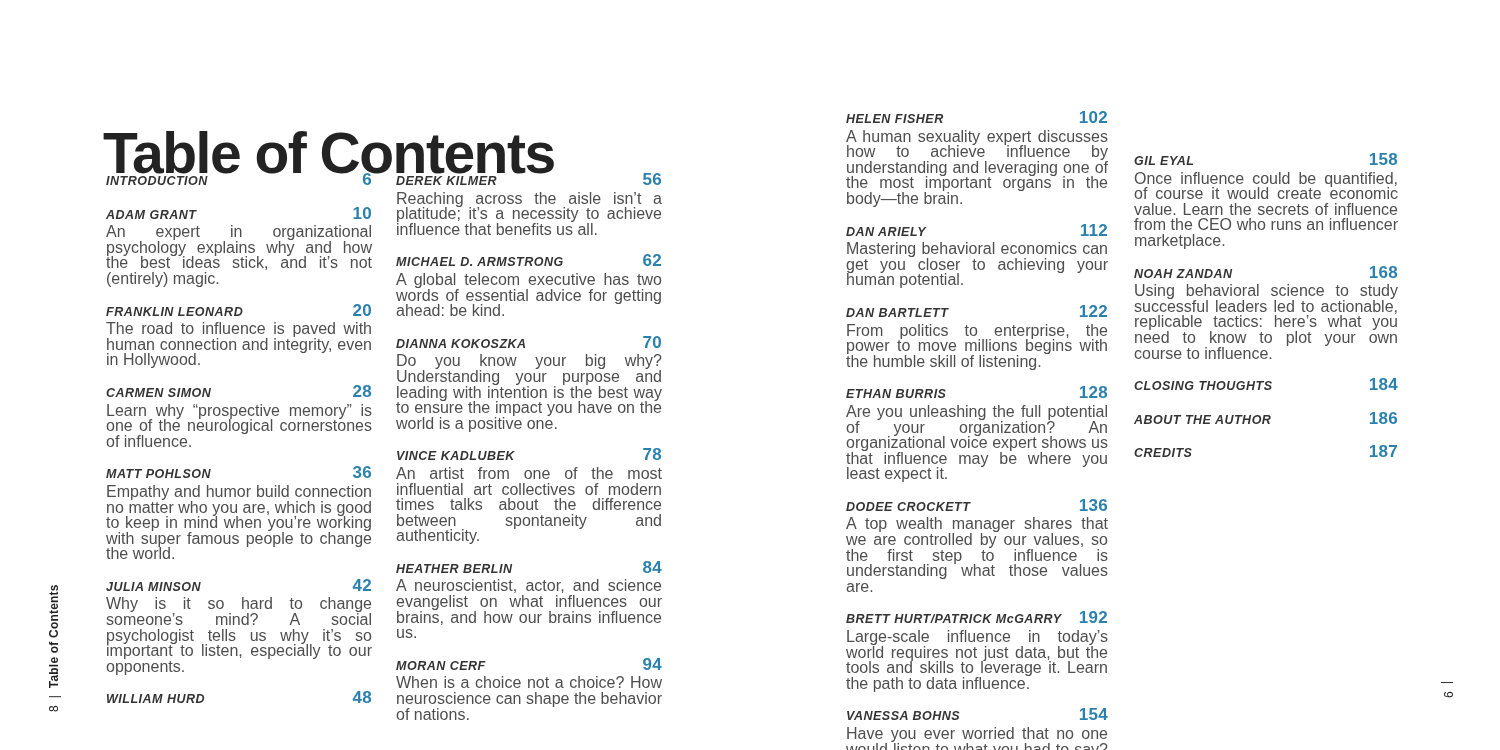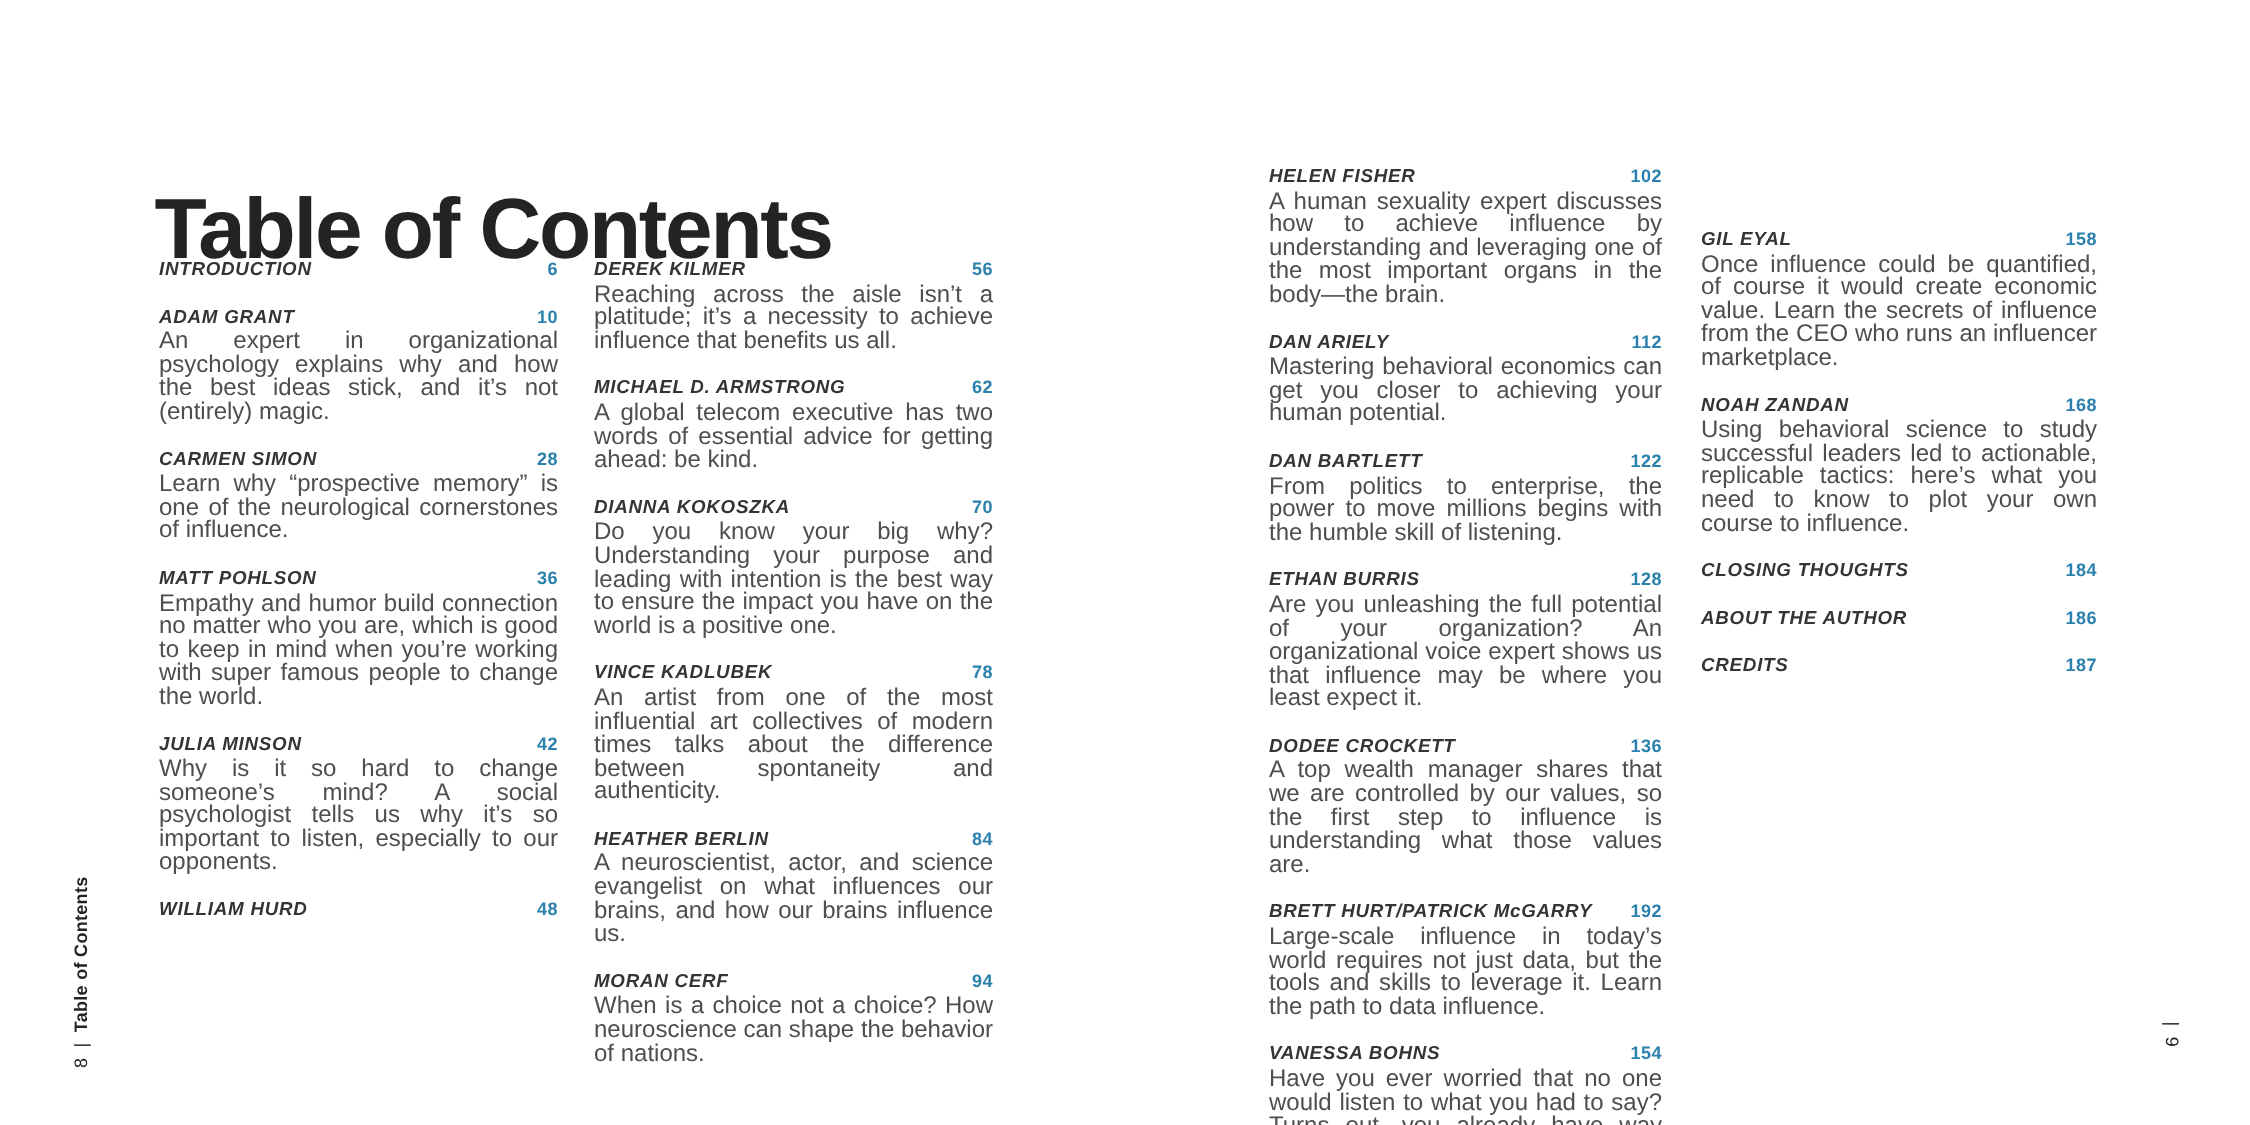--- a/index.html
+++ b/index.html
@@ -23,21 +23,21 @@
   .toc-entry{margin-bottom:16px;}
   .entry-head{
     display:flex;justify-content:space-between;align-items:baseline;
   }
   .entry-name{
     font-style:italic;font-weight:700;font-size:12.5px;
     letter-spacing:0.5px;color:#343434;line-height:15.6px;
     white-space:nowrap;
   }
   .entry-page{
-    font-weight:700;font-size:12px;line-height:15.6px;
+    font-weight:700;font-size:17px;line-height:15.6px;
     letter-spacing:0.3px;
   }
   .entry-desc{
     font-size:16px;line-height:15.6px;color:#4e4e4e;
     text-align:justify;margin-top:1px;
   }
   .edge-footer{
     position:absolute;white-space:nowrap;
     font-size:12px;color:#232323;line-height:16px;
   }
@@ -68,20 +68,27 @@
   </div>
 
   <div class="toc-entry">
     <div class="entry-head">
       <span class="entry-name">ADAM GRANT</span>
       <span class="entry-page" style="color: rgb(43, 129, 173);">10</span>
     </div>
     <div class="entry-desc">An expert in organizational psychology explains why and how the best ideas stick, and it’s not (entirely) magic.</div>
   </div>
 
+  <div class="toc-entry">
+    <div class="entry-head">
+      <span class="entry-name">FRANKLIN LEONARD</span>
+      <span class="entry-page" style="color: rgb(43, 129, 173);">20</span>
+    </div>
+    <div class="entry-desc">The road to influence is paved with human connection and integrity, even in Hollywood.</div>
+  </div>
 
   <div class="toc-entry">
     <div class="entry-head">
       <span class="entry-name">CARMEN SIMON</span>
       <span class="entry-page" style="color: rgb(43, 129, 173);">28</span>
     </div>
     <div class="entry-desc">Learn why “prospective memory” is one of the neurological cornerstones of influence.</div>
   </div>
 
   <div class="toc-entry">

